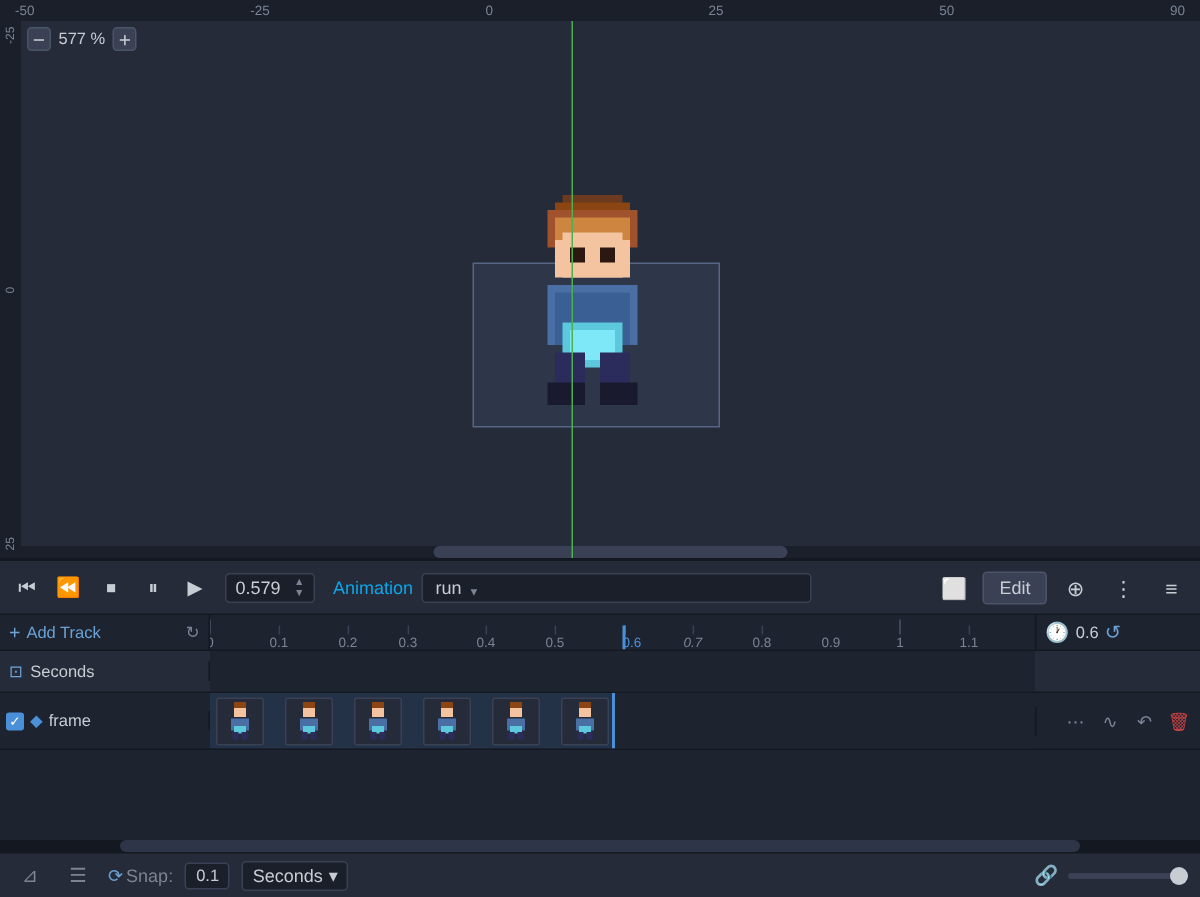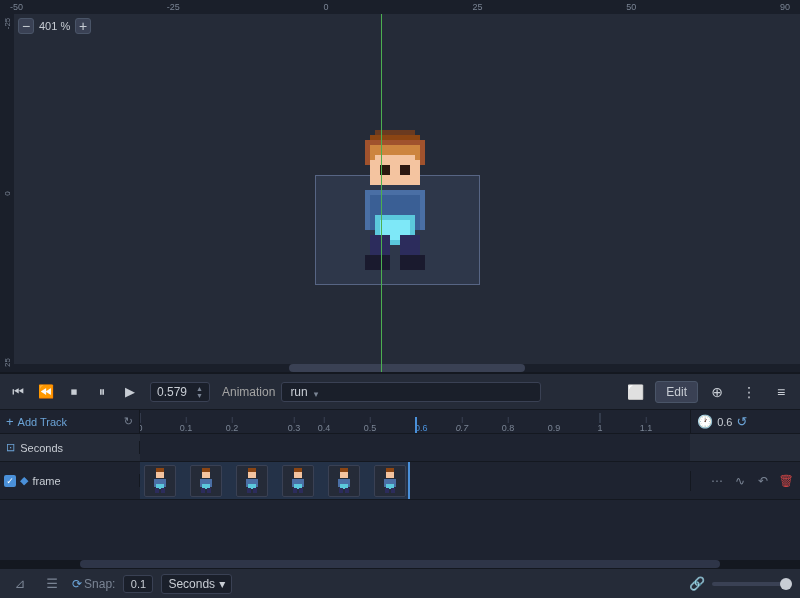--- a/index.html
+++ b/index.html
@@ -196,21 +196,21 @@
       margin-left: 4px;
     }
     .time-spinner-btn {
       font-size: 7px;
       line-height: 1;
       cursor: pointer;
       color: #7a8494;
     }
 
     .anim-label {
-      color: #a3a3a3;
+      color: #0ea5e9;
       margin-left: 4px;
       font-size: 12px;
     }
     .anim-name-select {
       display: flex;
       align-items: flex-end;
       background: #1a1f2a;
       border: 1px solid #3a4154;
       border-radius: 3px;
       padding: 2px 8px;
@@ -573,21 +573,21 @@
   </div>
 
   <div class="ruler-left">
     <span>-25</span>
     <span>0</span>
     <span>25</span>
   </div>
 
   <div class="zoom-controls">
     <div class="zoom-btn">−</div>
-    <span class="zoom-label">401 %</span>
+    <span class="zoom-label">577 %</span>
     <div class="zoom-btn">+</div>
   </div>
 
   <div class="cursor-line"></div>
 
   <div class="selection-rect"></div>
 
   <div class="sprite-pixel">
     <svg width="110" height="140" viewBox="0 0 22 28" class="sprite-svg" xmlns="http://www.w3.org/2000/svg">
 
@@ -670,21 +670,21 @@
         <div style="font-size:9px;text-align:center;">0</div>
       </div>
       <div class="ruler-mark" style="left:46px;">
         <div class="ruler-mark-line"></div>
         <div style="font-size:9px;text-align:center;">0.1</div>
       </div>
       <div class="ruler-mark" style="left:92px;">
         <div class="ruler-mark-line"></div>
         <div style="font-size:9px;text-align:right;">0.2</div>
       </div>
-      <div class="ruler-mark" style="left:154px;">
+      <div class="ruler-mark" style="left:132px;">
         <div class="ruler-mark-line"></div>
         <div style="font-size:9px;text-align:center;">0.3</div>
       </div>
       <div class="ruler-mark" style="left:184px;">
         <div class="ruler-mark-line"></div>
         <div style="font-size:9px;text-align:center;">0.4</div>
       </div>
       <div class="ruler-mark" style="left:230px;">
         <div class="ruler-mark-line"></div>
         <div style="font-size:9px;text-align:left;">0.5</div>

